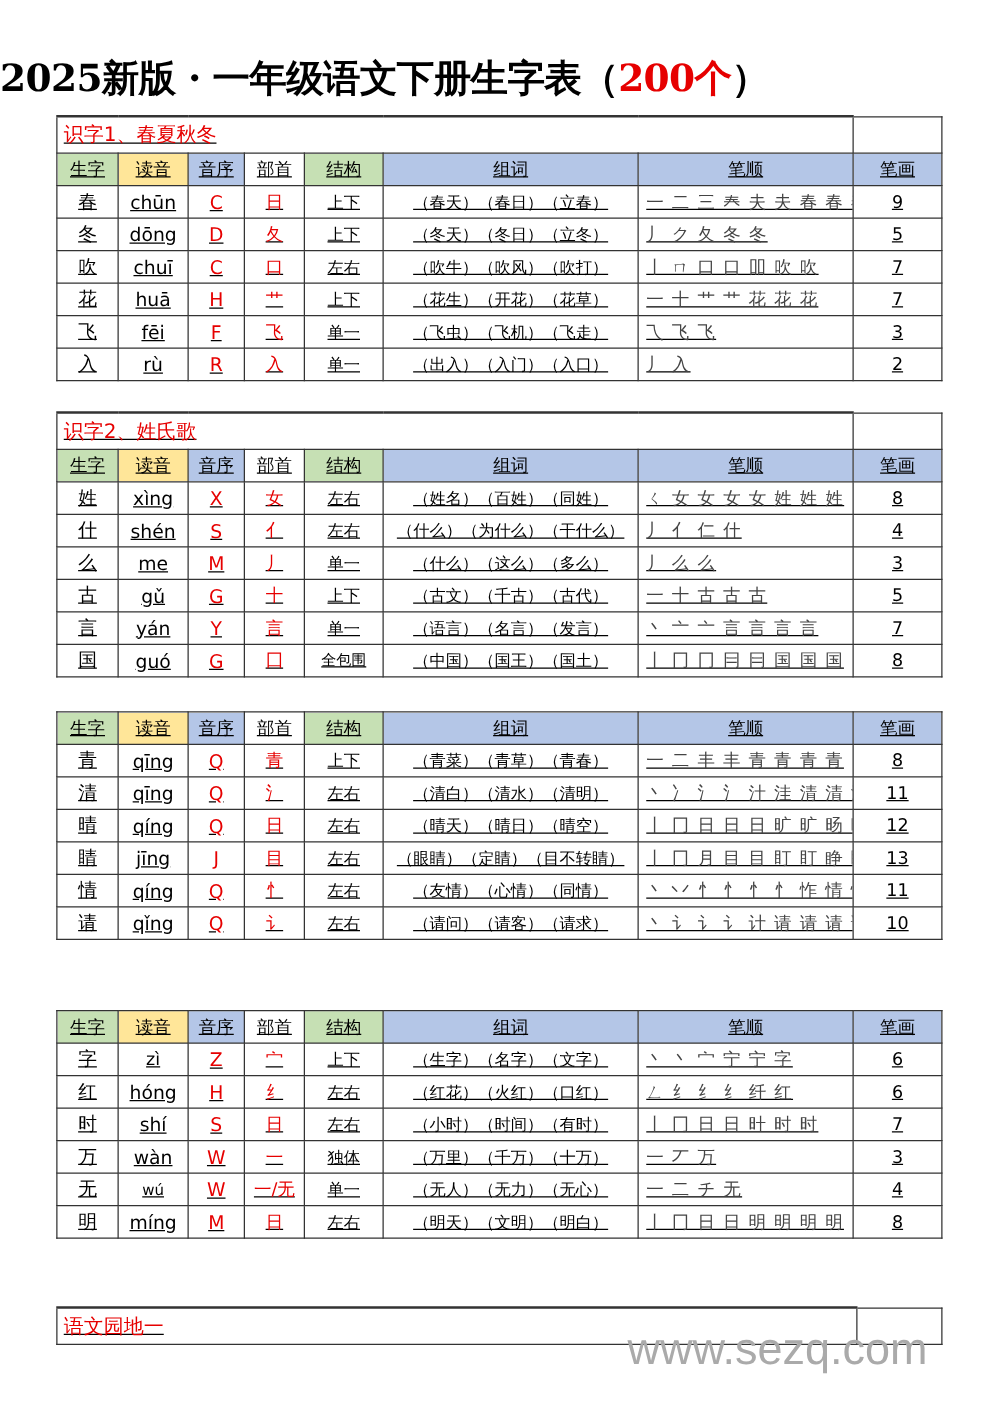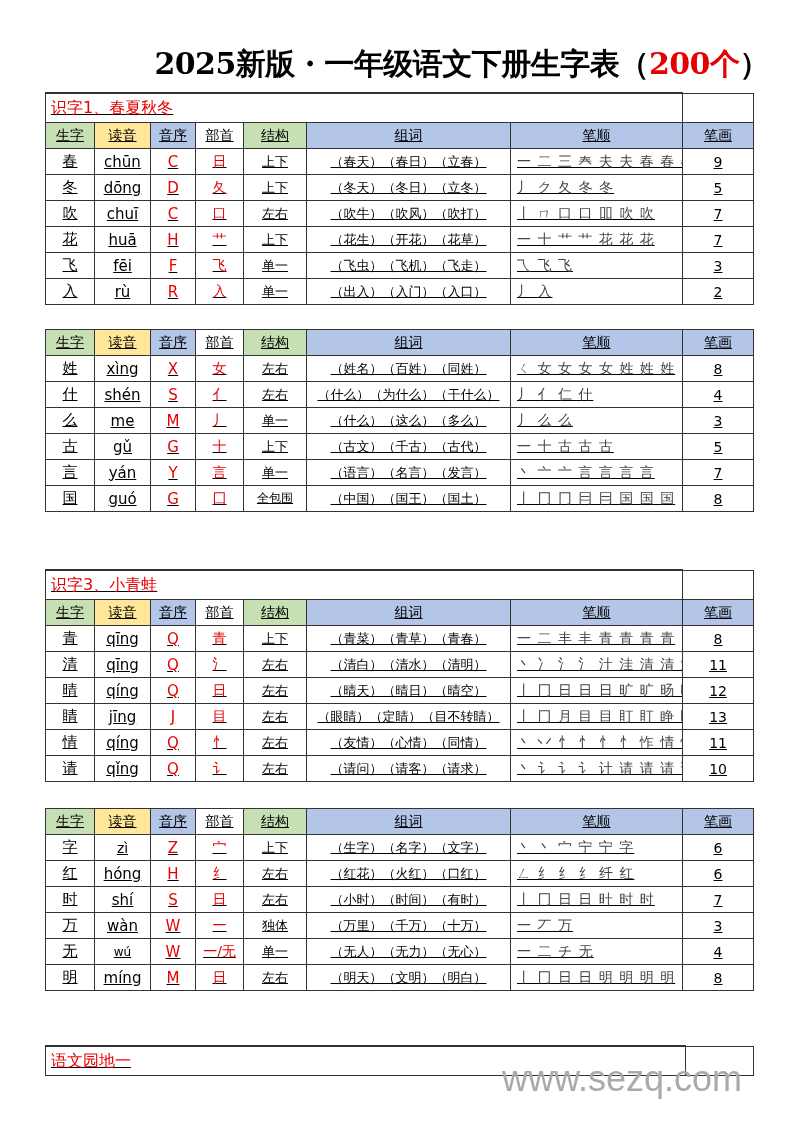--- a/index.html
+++ b/index.html
@@ -1,17 +1,17 @@
 <!DOCTYPE html>
 <html><head>
 <meta charset="utf-8">
 <style>
   html,body{margin:0;padding:0;background:#fff;}
   body{width:800px;height:1131px;position:relative;overflow:hidden;font-family:"DejaVu Sans",sans-serif;color:#000;}
-  .title{position:absolute;left:0;top:40px;width:769px;text-align:right;font-family:"DejaVu Serif",serif;font-weight:bold;font-size:30px;letter-spacing:-0.5px;line-height:48px;}
+  .title{position:absolute;left:0;top:40px;width:769px;text-align:left;font-family:"DejaVu Serif",serif;font-weight:bold;font-size:30px;letter-spacing:-0.5px;line-height:48px;}
   .title .red{color:#e60000;}
   .section{position:absolute;left:45px;width:708px;text-decoration:underline;}
   table{border-collapse:collapse;width:708px;table-layout:fixed;}
   td{border:1px solid #333;height:25px;padding:0;text-align:center;font-size:14px;white-space:nowrap;overflow:hidden;}
   .sec-title{text-align:left;color:#e60000;font-size:16px;padding-left:5px;height:28px;border-top:2px solid #333;}
   .hdr td{font-size:14px;}
   .c-green{background:#c6e0b4;}
   .c-yellow{background:#ffe699;}
   .c-blue{background:#b4c6e7;}
   .c-white{background:#fff;}
@@ -122,20 +122,24 @@
           <col style="width:49px">
           <col style="width:56px">
           <col style="width:45px">
           <col style="width:48px">
           <col style="width:63px">
           <col style="width:204px">
           <col style="width:172px">
           <col style="width:71px">
         </colgroup>
         <tbody>
+          <tr>
+            <td colspan="7" class="sec-title">识字2、姓氏歌</td>
+            <td></td>
+          </tr>
           <tr class="hdr">
             <td class="c-green">生字</td>
             <td class="c-yellow">读音</td>
             <td class="c-blue">音序</td>
             <td class="c-white">部首</td>
             <td class="c-green">结构</td>
             <td class="c-blue">组词</td>
             <td class="c-blue">笔顺</td>
             <td class="c-blue">笔画</td>
           </tr>
@@ -208,24 +212,20 @@
           <col style="width:49px">
           <col style="width:56px">
           <col style="width:45px">
           <col style="width:48px">
           <col style="width:63px">
           <col style="width:204px">
           <col style="width:172px">
           <col style="width:71px">
         </colgroup>
         <tbody>
-          <tr>
-            <td colspan="7" class="sec-title">识字3、小青蛙</td>
-            <td></td>
-          </tr>
           <tr class="hdr">
             <td class="c-green">生字</td>
             <td class="c-yellow">读音</td>
             <td class="c-blue">音序</td>
             <td class="c-white">部首</td>
             <td class="c-green">结构</td>
             <td class="c-blue">组词</td>
             <td class="c-blue">笔顺</td>
             <td class="c-blue">笔画</td>
           </tr>

